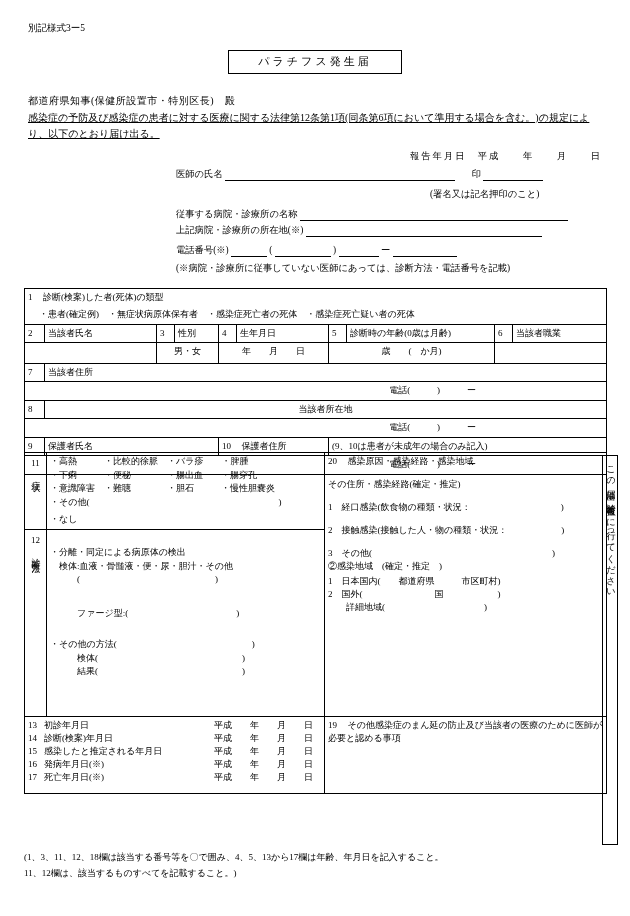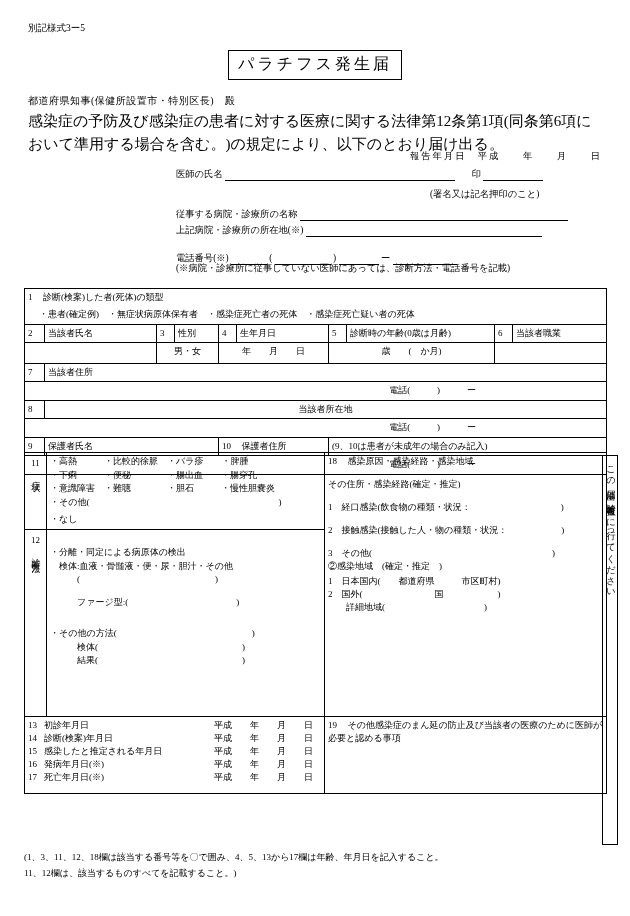--- a/index.html
+++ b/index.html
@@ -28,39 +28,40 @@
     top: 22px;
     font-size: 9.5px;
   }
   .title-box {
     position: absolute;
     left: 228px;
     top: 50px;
     width: 174px;
     border: 1px solid #000;
     text-align: center;
-    font-size: 16px;
+    font-size: 11px;
     letter-spacing: 3px;
     padding: 3px 0 4px 0;
     box-sizing: border-box;
   }
   .addressee {
     position: absolute;
     left: 28px;
     top: 94px;
     font-size: 10px;
     letter-spacing: 0.5px;
   }
   .lead {
     position: absolute;
     left: 28px;
     top: 110px;
     width: 574px;
-    font-size: 15px;
+    font-size: 10px;
     line-height: 1.55;
+    text-decoration: underline;
   }
   .report-date {
     position: absolute;
     right: 28px;
     top: 150px;
     font-size: 9.3px;
     letter-spacing: 2px;
   }
   .labeled-line {
     position: absolute;
@@ -156,21 +157,21 @@
   <div class="labeled-line" style="left:176px; top:208px;">
     <span class="lbl">従事する病院・診療所の名称</span>
     <span class="underline" style="width:268px;"></span>
   </div>
 
   <div class="labeled-line" style="left:176px; top:224px;">
     <span class="lbl">上記病院・診療所の所在地(※)</span>
     <span class="underline" style="width:236px;"></span>
   </div>
 
-  <div class="labeled-line" style="left:176px; top:244px;margin-top:8px;">
+  <div class="labeled-line" style="left:176px; top:244px;">
     <span class="lbl">電話番号(※)</span>
     <span class="underline" style="width:36px;"></span>
     <span>(</span>
     <span class="underline" style="width:56px;"></span>
     <span>)</span>
     <span class="underline" style="width:40px;"></span>
     <span>ー</span>
     <span class="underline" style="width:64px;"></span>
   </div>
 
@@ -265,21 +266,21 @@
       </td>
       <td style="vertical-align:top;">
         <div class="row-line">・高熱　　　・比較的徐脈　・バラ疹　　・脾腫</div>
         <div class="row-line">・下痢　　　・便秘　　　　・腸出血　　・腸穿孔</div>
         <div class="row-line">・意識障害　・難聴　　　　・胆石　　　・慢性胆嚢炎</div>
         <div class="row-line">・その他(　　　　　　　　　　　　　　　　　　　　　)</div>
         <div class="row-line" style="margin-top:4px;">・なし</div>
       </td>
       <td rowspan="2" style="vertical-align:top;">
         <div>
-          <span>18</span>
+          <span>20</span>
           <span style="display:inline-block;width:6px;"></span>
           <span>感染原因・感染経路・感染地域</span>
         </div>
         <div style="margin-top:10px;">その住所・感染経路(確定・推定)</div>
         <div style="margin-top:10px;">1　経口感染(飲食物の種類・状況：　　　　　　　　　　)</div>
         <div style="margin-top:10px;">2　接触感染(接触した人・物の種類・状況：　　　　　　)</div>
         <div style="margin-top:10px;">3　その他(　　　　　　　　　　　　　　　　　　　　)</div>
         <div style="">②感染地域　(確定・推定　)</div>
         <div style="margin-top:2px;">1　日本国内(　　都道府県　　　市区町村)</div>
         <div>2　国外(　　　　　　　　国　　　　　　)</div>
@@ -290,21 +291,21 @@
       <td style="text-align:center; vertical-align:top; height:180px; padding-top:4px;">
         <div>12</div>
         <div style="margin-top:4px;">
               <span class="vert-label">診断方法</span>
             </div>
       </td>
       <td style="vertical-align:top;">
         <div class="row-line" style="margin-top:14px;">・分離・同定による病原体の検出</div>
         <div class="row-line">　検体:血液・骨髄液・便・尿・胆汁・その他</div>
         <div class="row-line">　　　(　　　　　　　　　　　　　　　)</div>
-        <div class="row-line" style="margin-top:9px;">　　　ファージ型:(　　　　　　　　　　　　)</div>
+        <div class="row-line" style="margin-top:20px;">　　　ファージ型:(　　　　　　　　　　　　)</div>
         <div class="row-line" style="margin-top:18px;">・その他の方法(　　　　　　　　　　　　　　　)</div>
         <div class="row-line">　　　検体(　　　　　　　　　　　　　　　　)</div>
         <div class="row-line">　　　結果(　　　　　　　　　　　　　　　　)</div>
       </td>
     </tr>
     <tr>
       <td colspan="2" style="vertical-align:top; height:72px;">
         <div style="display:flex;">
           <span style="width:16px;">13</span>
           <span style="width:170px;">初診年月日</span>

